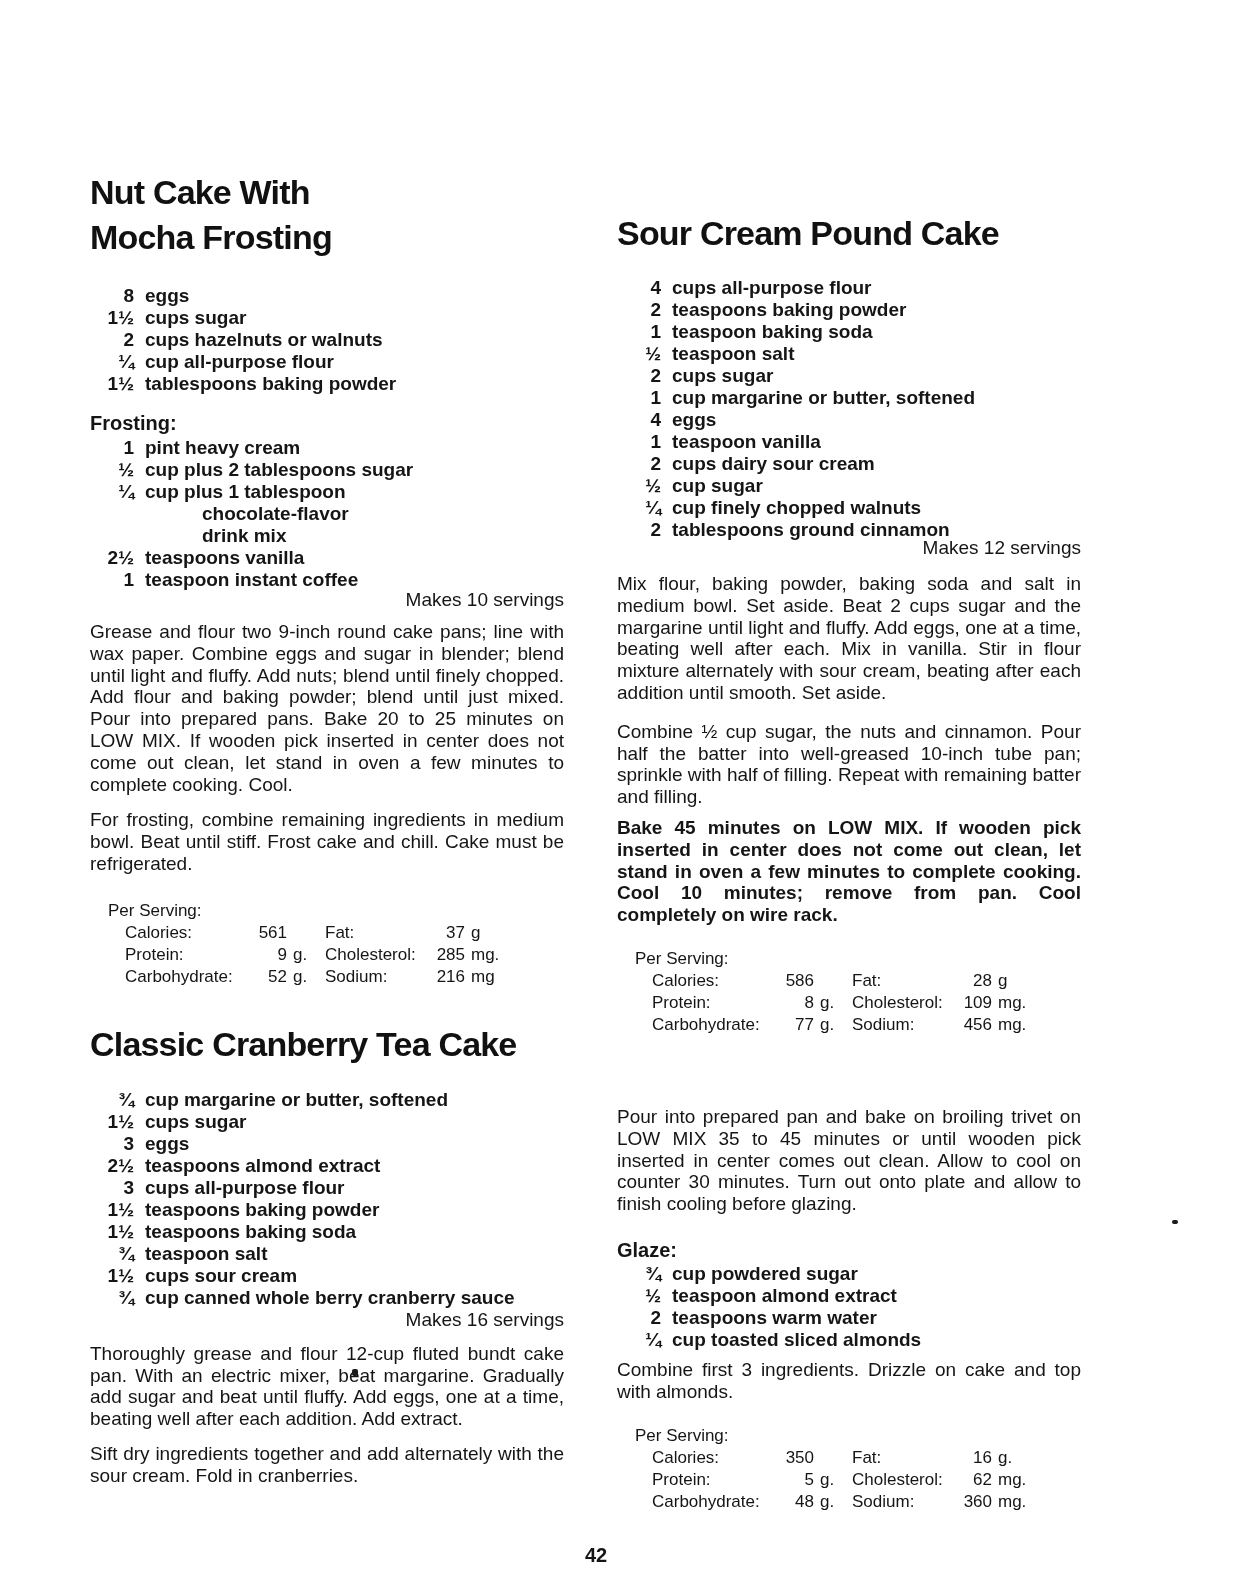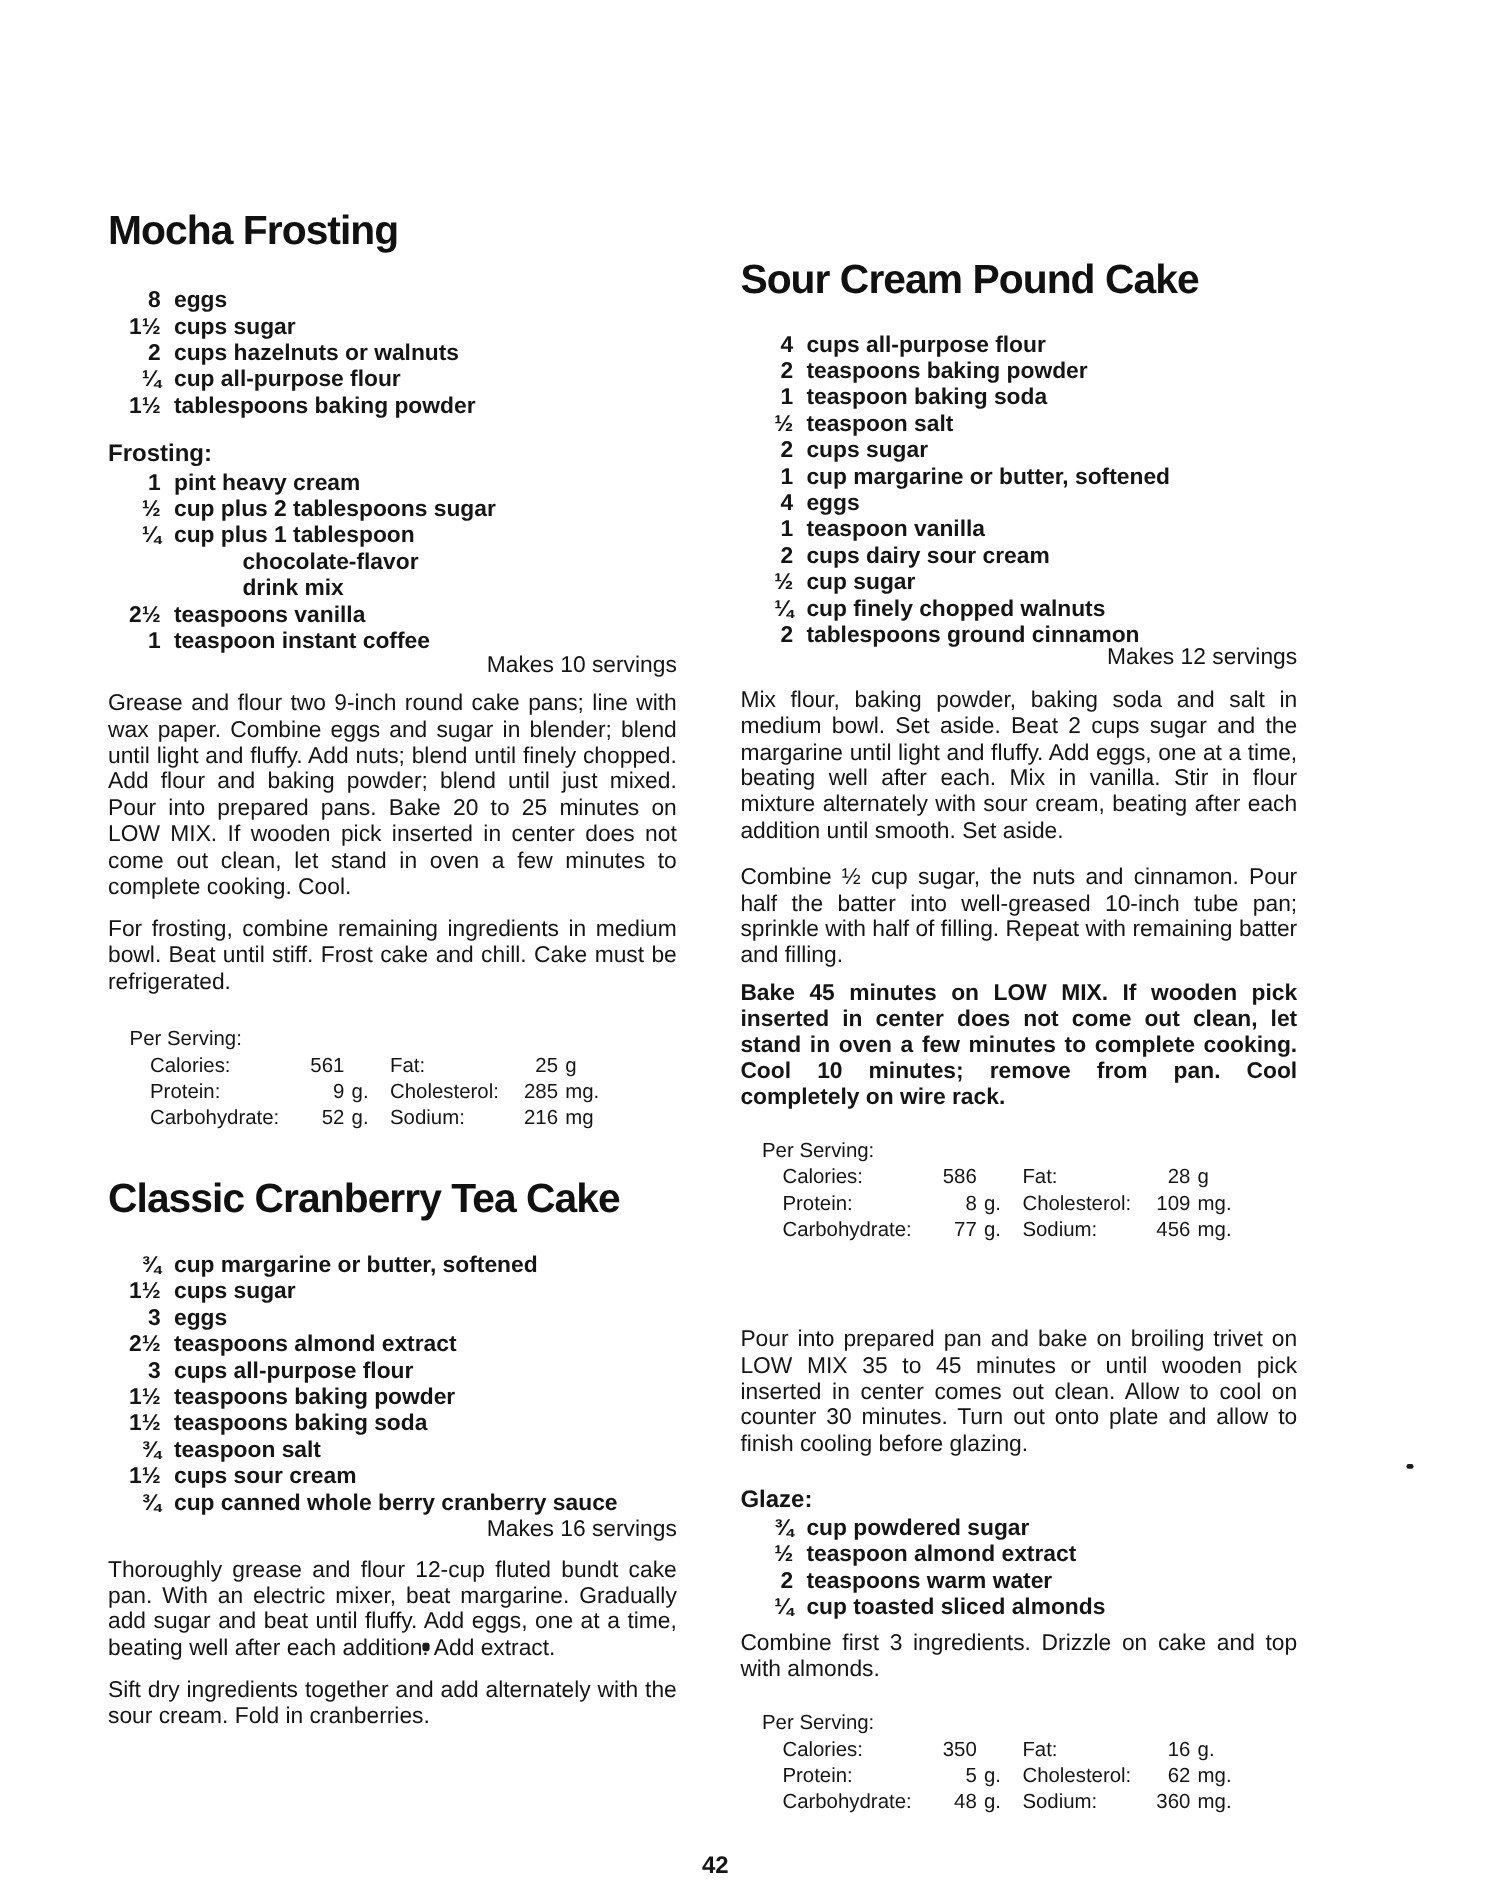--- a/index.html
+++ b/index.html
@@ -66,20 +66,21 @@
   .speck.s2 { left:1172px; top:1220px; width:6px; height:4px; }
 </style>
 </head>
 <body>
 
 <div>
 
   <div class="col left">
 
     <h1 class="title">
+      <span class="tline">Nut Cake With</span>
       <span class="tline">Mocha Frosting</span>
     </h1>
 
     <div class="ing-list">
       <div class="irow">
           <span class="qty">8</span>
           <span class="itx">eggs</span>
         </div>
       <div class="irow">
           <span class="qty">1½</span>
@@ -137,21 +138,21 @@
     <p class="para mt10" style="margin-bottom:0;margin-top:10px;">Grease and flour two 9-inch round cake pans; line with wax paper. Combine eggs and sugar in blender; blend until light and fluffy. Add nuts; blend until finely chopped. Add flour and baking powder; blend until just mixed. Pour into prepared pans. Bake 20 to 25 minutes on LOW MIX. If wooden pick inserted in center does not come out clean, let stand in oven a few minutes to complete cooking. Cool.</p>
     <p class="para mt14" style="margin-bottom:0;">For frosting, combine remaining ingredients in medium bowl. Beat until stiff. Frost cake and chill. Cake must be refrigerated.</p>
 
     <div class="nut">
       <div class="nut-head">Per Serving:</div>
       <div class="nrow">
         <span class="nlabel">Calories:</span>
           <span class="nnum">561</span>
           <span class="nunit"></span>
         <span class="nlabel">Fat:</span>
-          <span class="nnum">25</span>
+          <span class="nnum">37</span>
           <span class="nunit">g</span>
       </div>
       <div class="nrow">
         <span class="nlabel">Protein:</span>
           <span class="nnum">9</span>
           <span class="nunit">g.</span>
         <span class="nlabel">Cholesterol:</span>
           <span class="nnum">285</span>
           <span class="nunit">mg.</span>
       </div>

